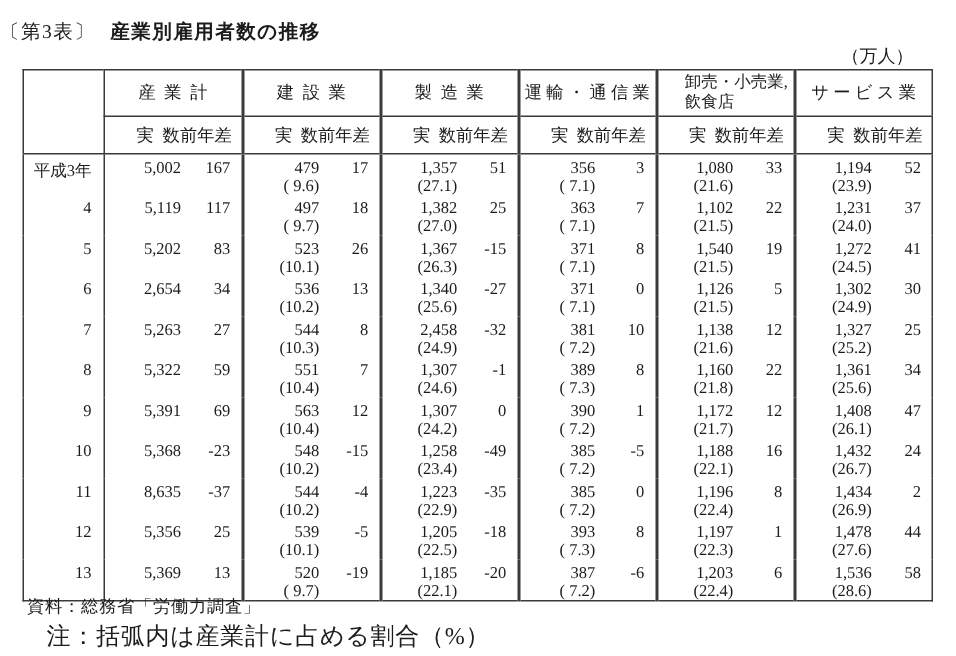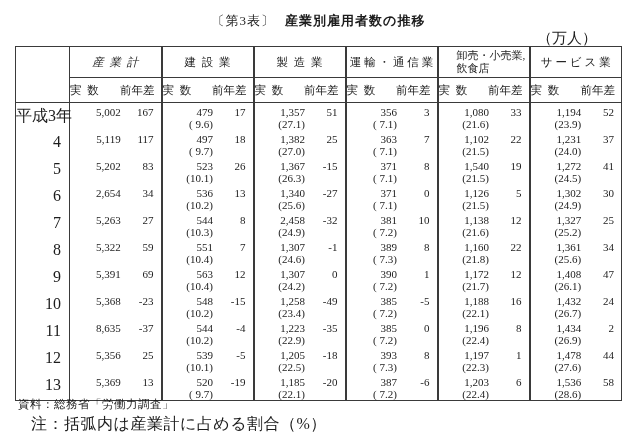--- a/index.html
+++ b/index.html
@@ -6,63 +6,63 @@
   html, body { background: #ffffff; }
   body {
     width: 637px; height: 437px;
     position: relative;
     font-family: "Liberation Serif", "DejaVu Serif", serif;
     color: #1c1c1c;
     overflow: hidden;
   }
   .title {
     position: absolute; top: 12px; left: 0; width: 637px;
-    text-align: center; font-size: 13px; letter-spacing: 1px;
+    text-align: left; font-size: 13px; letter-spacing: 1px;
     white-space: pre;
   }
   .title .prefix { font-weight: normal; margin-right: 10px; }
   .title .main  { font-weight: bold; }
   .unit {
-    position: absolute; top: 29px; right: 40px;
-    font-size: 15px;
+    position: absolute; top: 29px; right: 28px;
+    font-size: 12px;
   }
   table.stat {
     position: absolute; left: 15px; top: 46px;
     width: 607px;
     border-collapse: collapse;
     table-layout: fixed;
     border: 1.5px solid #3a3a3a;
   }
   table.stat col.ycol { width: 54px; }
   table.stat col.gcol { width: 92px; }
   th, td { font-weight: normal; vertical-align: middle; }
   
   th.year-head { border-right: 1px solid #3a3a3a; border-bottom: 1.5px solid #3a3a3a; }
   th.ghead {
     border-left: 2px solid #3a3a3a;
     border-bottom: 1px solid #3a3a3a;
     height: 30px; font-size: 11.5px; text-align: center;
     white-space: pre; line-height: 13px; padding: 2px 0;
   }
-  th.ghead.first { border-left: none; font-style: italic; }
+  th.ghead.first { border-left: none; }
   th.ghead.wrap { text-align: left; padding-left: 18px; font-size: 11px; }
   th.shead {
     border-left: 2px solid #3a3a3a;
     border-bottom: 1.5px solid #3a3a3a;
     height: 25px; font-size: 11.5px;
   }
   th.shead.first { border-left: none; }
   .sh-wrap { display: flex; align-items: center; }
-  .sh-act { width: 55%; text-align: left; white-space: pre; }
+  .sh-act { width: 55%; text-align: right; white-space: pre; }
   .sh-dif { width: 45%; text-align: right; padding-right: 6px; }
   
   td.ycell {
     border-right: 1px solid #3a3a3a;
     text-align: right; padding: 3px 8px 0 0;
-    font-size: 16px; vertical-align: top; white-space: nowrap;
+    font-size: 11px; vertical-align: top; white-space: nowrap;
   }
   td.gcell {
     border-left: 2px solid #3a3a3a;
     vertical-align: top; padding-top: 3px;
     height: 26px;
   }
   td.gcell.first { border-left: none; }
   .cw { display: flex; font-size: 11px; line-height: 12px; }
   .act { width: 56%; text-align: right; }
   .act .v { white-space: pre; }

